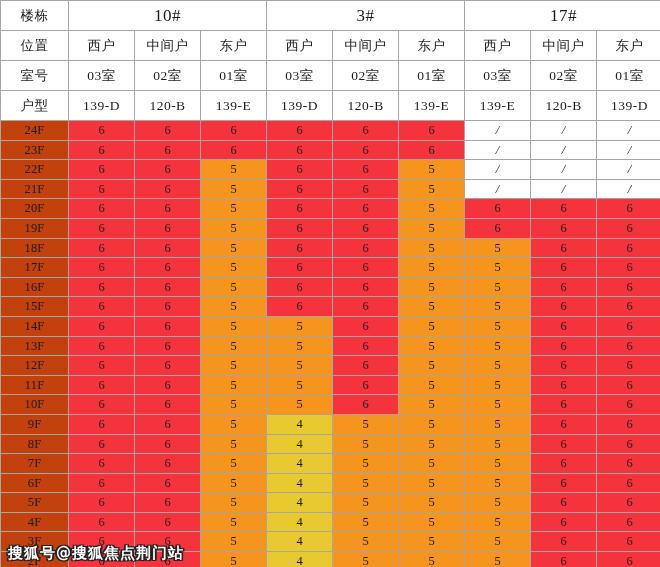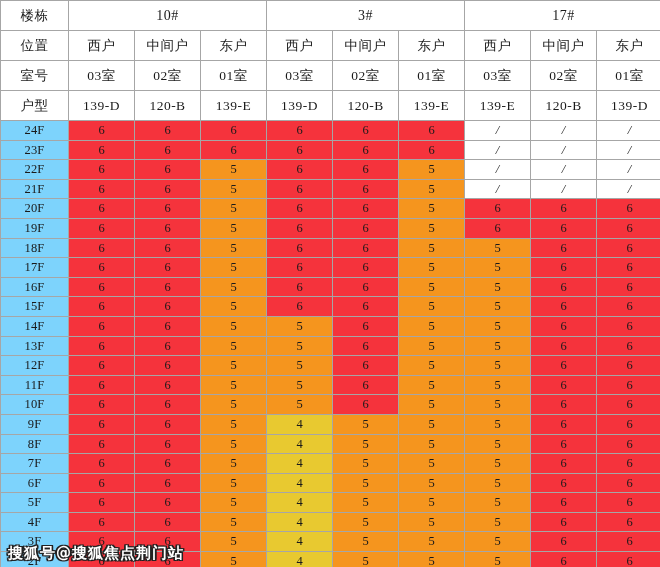--- a/index.html
+++ b/index.html
@@ -41,39 +41,39 @@
   col.c-unit  { width: 66px; }
 
   
   tr.hdr td, tr.hdr th {
     height: 29px;
     background: #ffffff;
     font-size: 13.5px;
     letter-spacing: 0.5px;
   }
   tr.hdr td.bldg {
-    font-size: 14px;
+    font-size: 17px;
   }
   td.rowhdr {
     font-size: 13px;
     background: #ffffff;
     letter-spacing: 0.3px;
   }
   tr.data td {
     height: 18.6px;
     line-height: 18.6px;
     font-size: 12.5px;
   }
   td.lvl-6 { background: #f5333c; color: #7d1b1f; }
   td.lvl-5 { background: #f5951e; color: #8a5410; }
   td.lvl-4 { background: #e8c930; color: #84701a; }
   td.lvl-na { background: #ffffff; color: #7a7a7a; font-style: italic; font-size: 12px; }
 
   td.rowlabel {
-    background: #7dd3fc;
+    background: #c2410c;
     color: #1a1a1a;
     font-size: 12.5px;
     letter-spacing: 0.2px;
   }
 
   
   #watermark {
     position: absolute;
     left: 8px;
     bottom: 4px;

